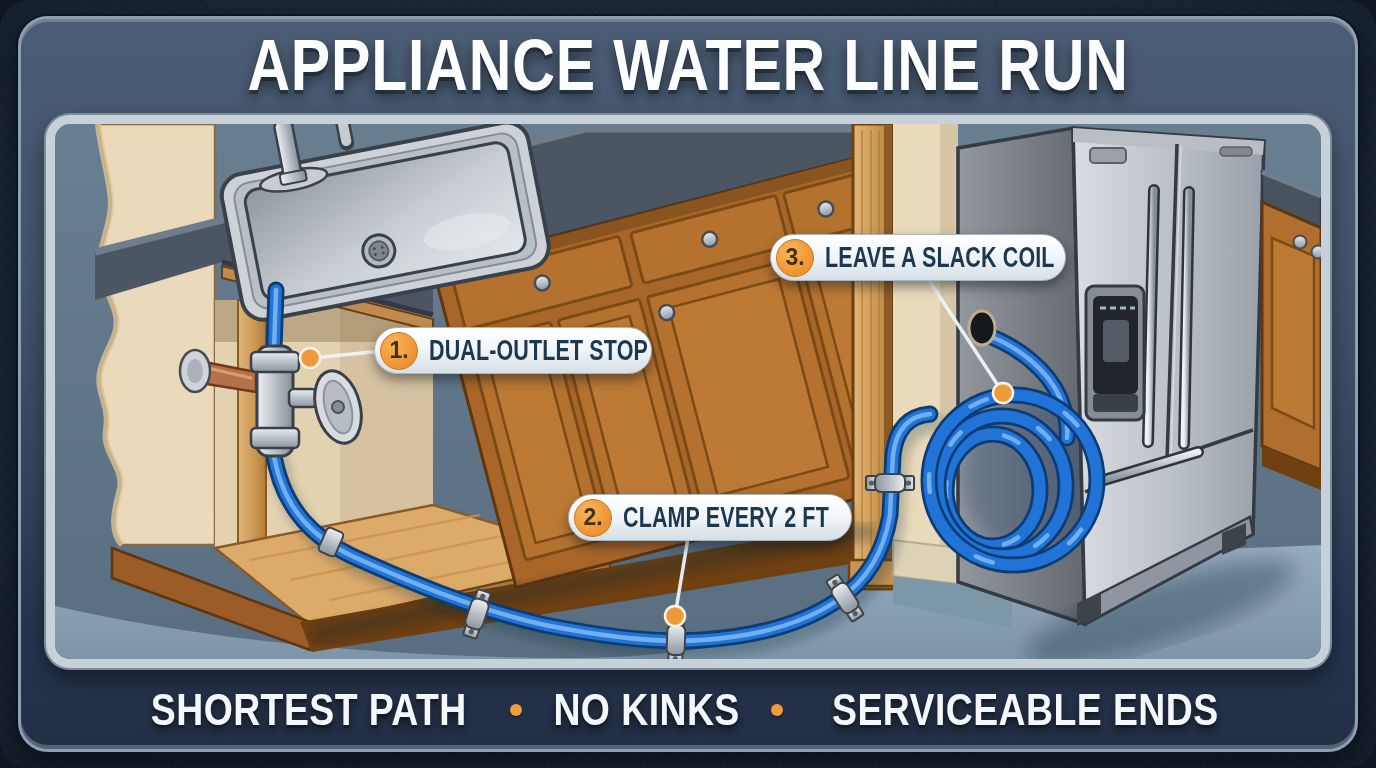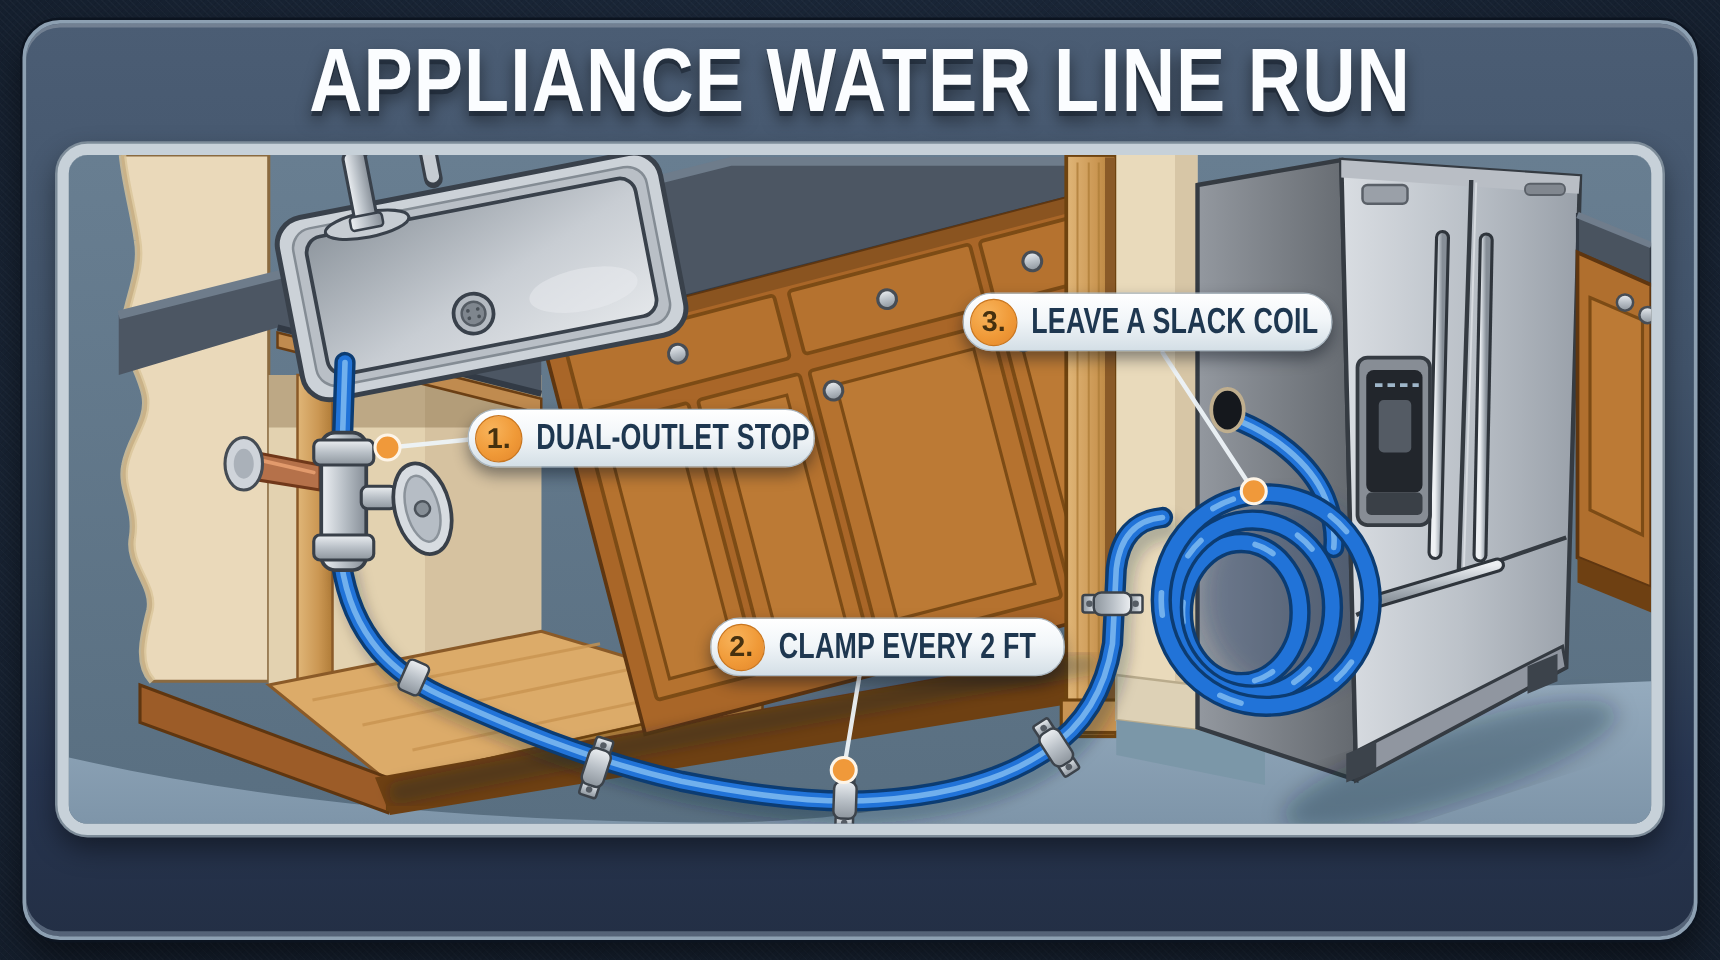--- a/index.html
+++ b/index.html
@@ -2,20 +2,21 @@
 <html><head>
 <meta charset="utf-8">
 <style>
   html,body{margin:0;padding:0;background:#10161f;}
   *{box-sizing:border-box;}
   .stage{
     position:relative;width:1376px;height:768px;overflow:hidden;
     font-family:"Liberation Sans",sans-serif;
     background:
       radial-gradient(ellipse at 50% 45%, #223349 0%, #1a2637 60%, #141e2c 100%);
+    border-radius: 29px;
   }
   .stage::before{
     content:"";position:absolute;inset:0;
     background:
       repeating-linear-gradient(45deg, rgba(255,255,255,.022) 0 1px, transparent 1px 4px),
       repeating-linear-gradient(-45deg, rgba(0,0,0,.05) 0 1px, transparent 1px 4px);
     pointer-events:none;
   }
   .card{
     position:absolute;left:18px;top:16px;right:18px;bottom:16px;
@@ -361,13 +362,20 @@
   </div>
   <div class="pill" style="left:568px;top:494px;width:284px;">
     <span class="badge">2.</span>
     <span class="pill-label">CLAMP EVERY 2 FT</span>
   </div>
   <div class="pill" style="left:770px;top:234px;width:296px;">
     <span class="badge">3.</span>
     <span class="pill-label">LEAVE A SLACK COIL</span>
   </div>
 
+  <div class="footer">
+    <span class="footer-item">SHORTEST PATH</span>
+    <span class="footer-dot"></span>
+    <span class="footer-item">NO KINKS</span>
+    <span class="footer-dot"></span>
+    <span class="footer-item">SERVICEABLE ENDS</span>
+  </div>
 </div>
 
 </body></html>

